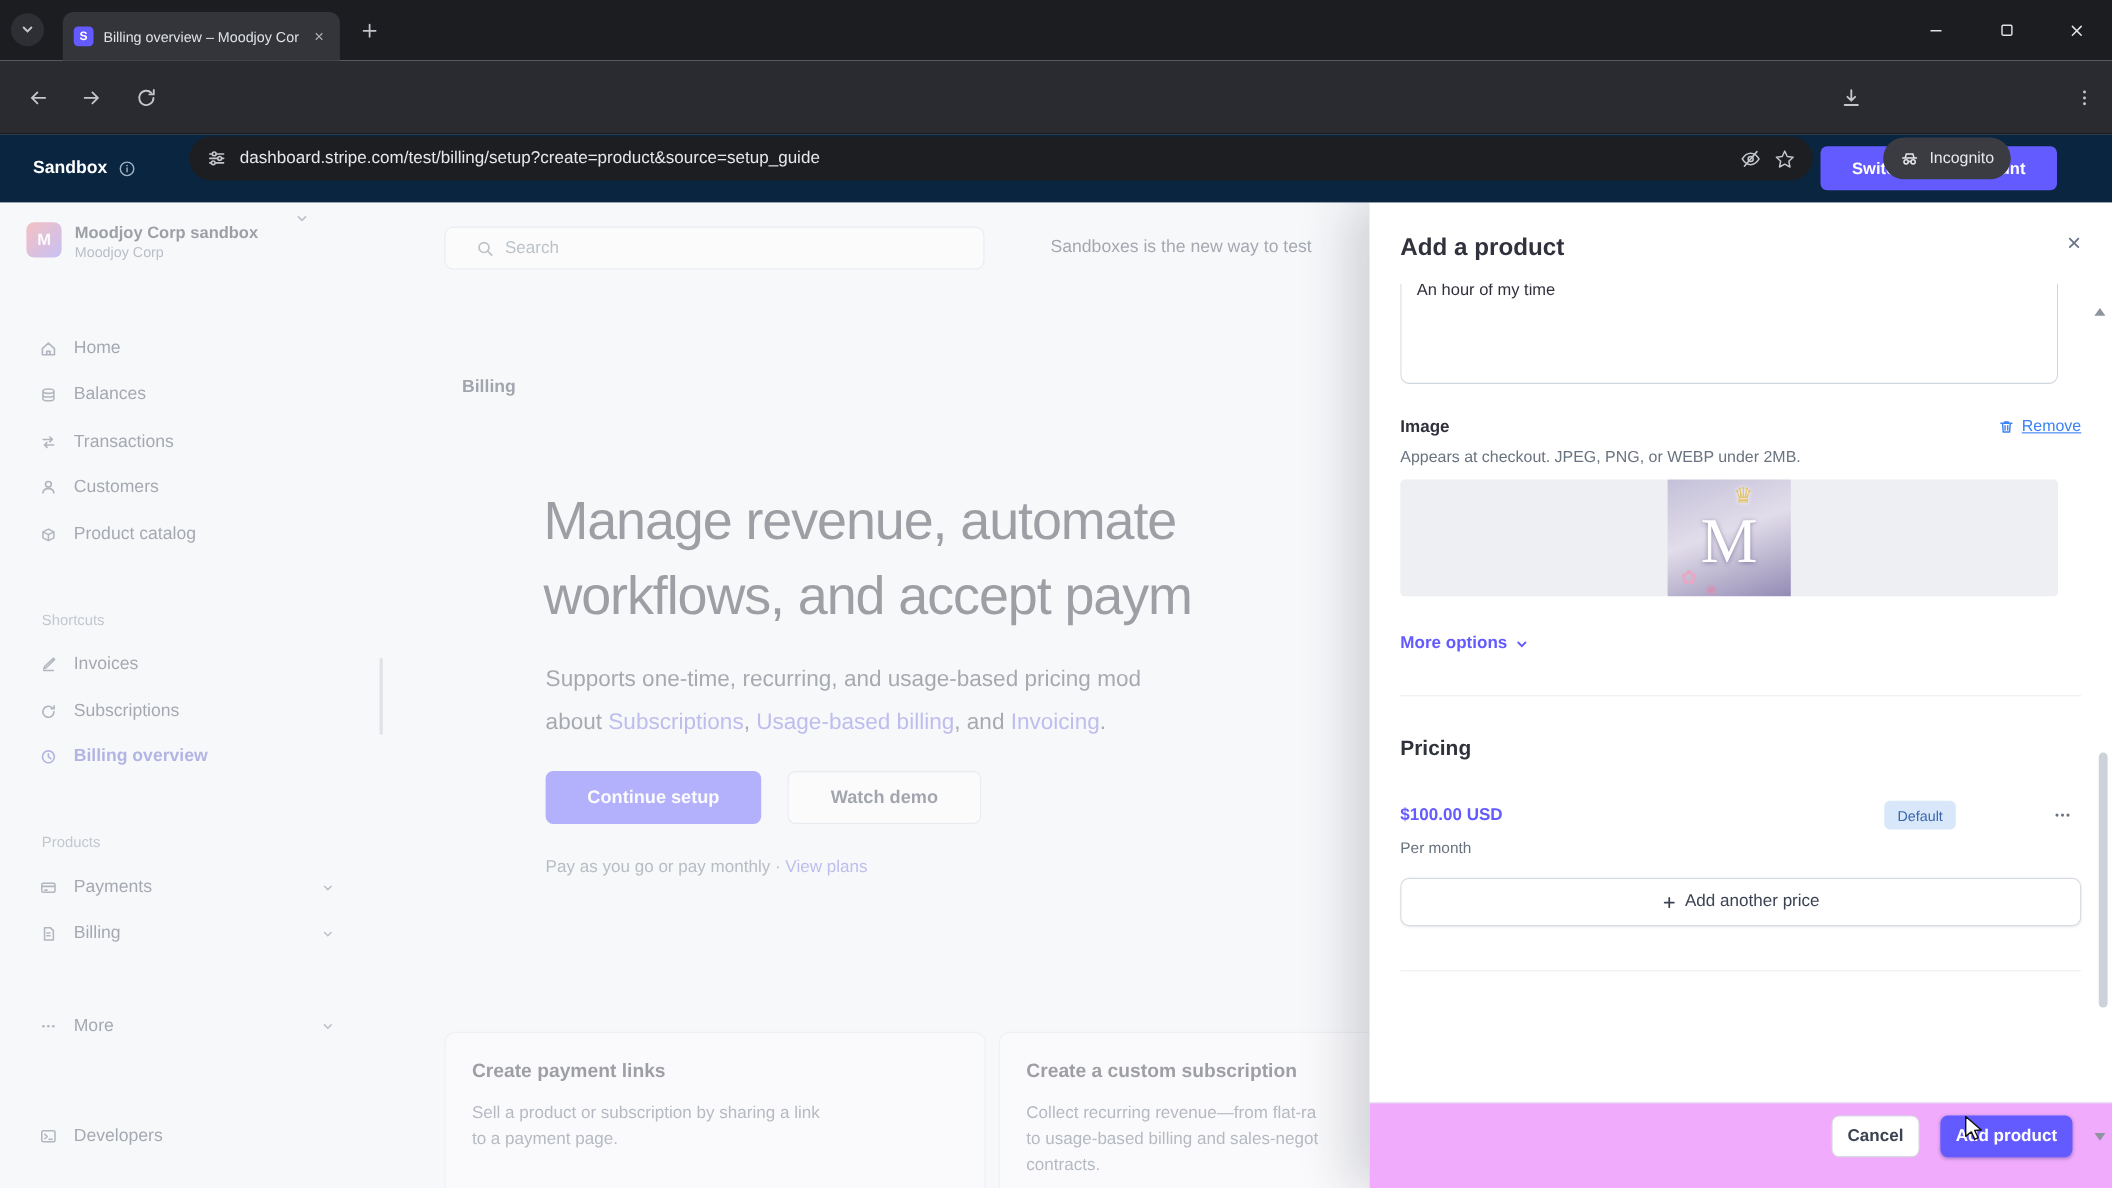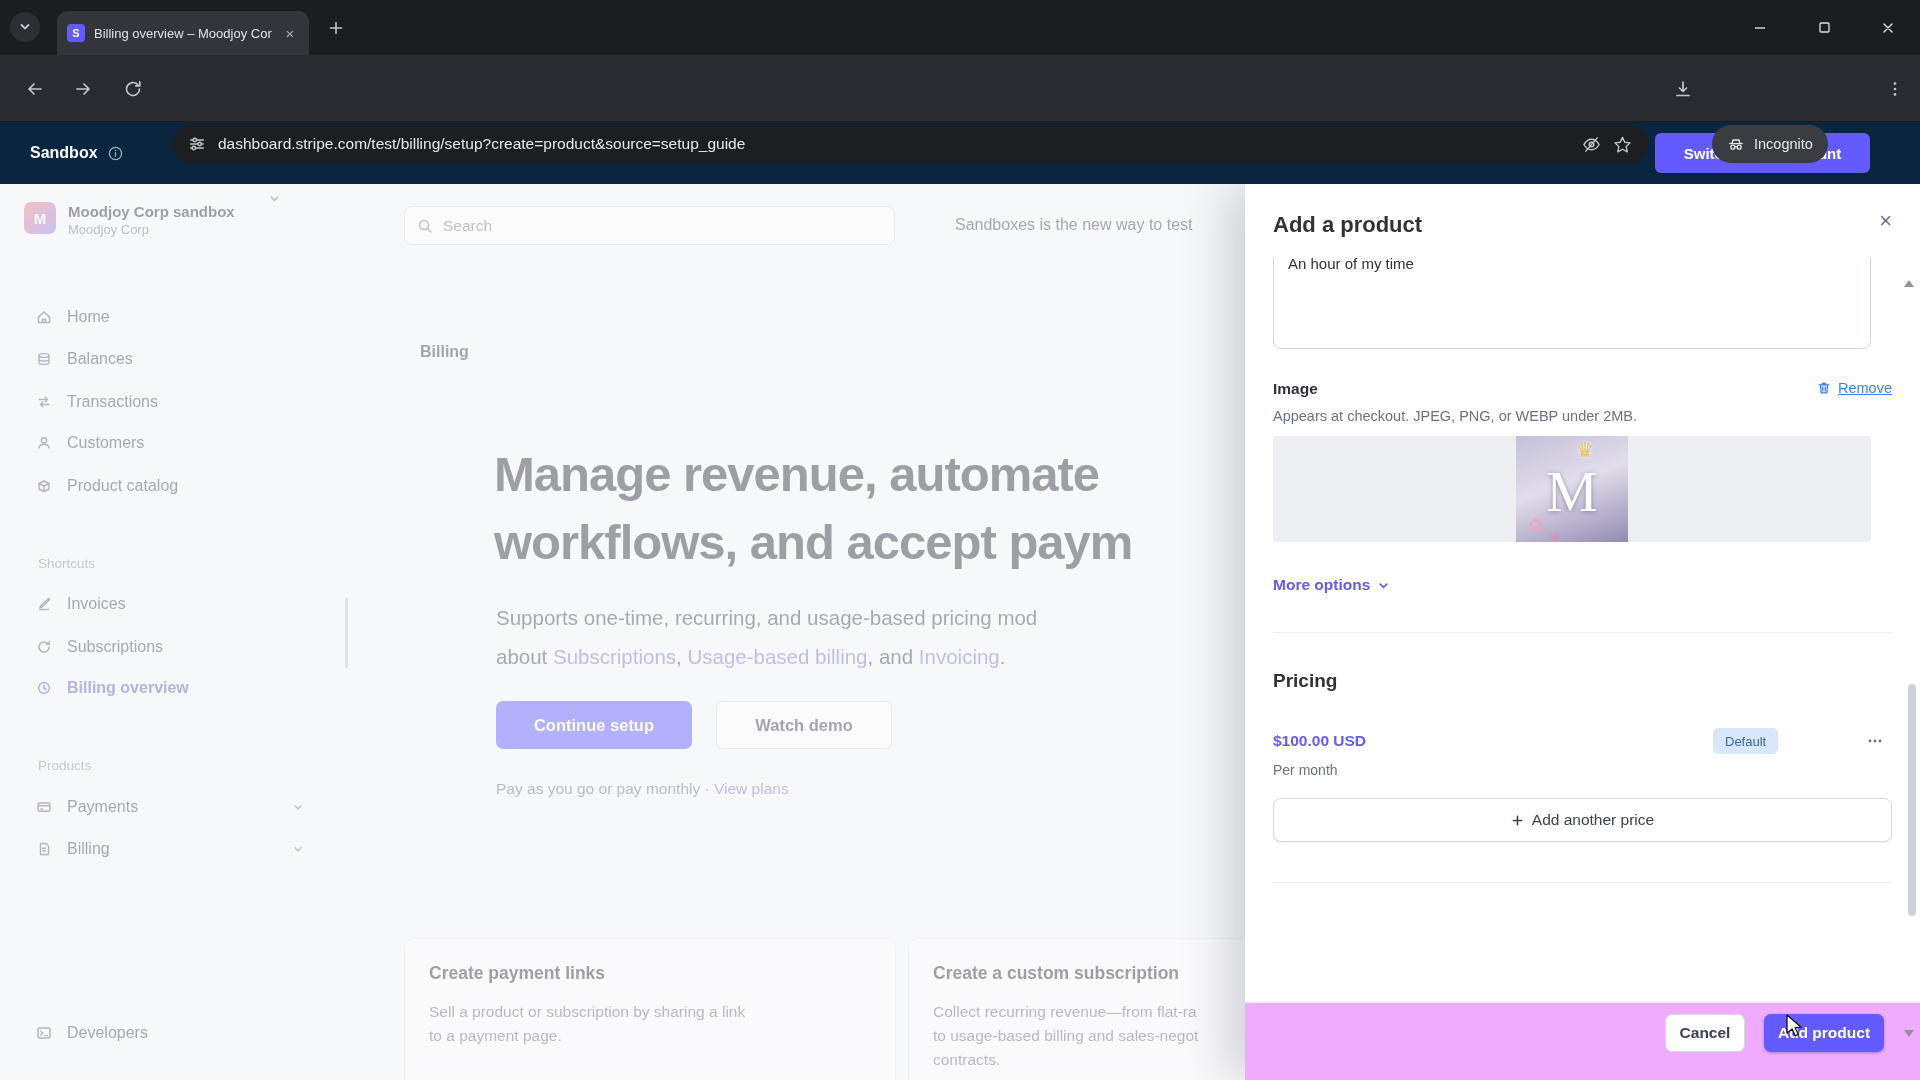--- a/index.html
+++ b/index.html
@@ -66,30 +66,30 @@
   .r-home{top:112px}.r-balances{top:154px}.r-transactions{top:197px}.r-customers{top:238px}.r-catalog{top:281px}
   .sec-label{position:absolute;left:38px;font-size:13.5px;color:#828c9d}
   .l-shortcuts{top:372px}.l-products{top:574px}
   .r-invoices{top:399px}.r-subscriptions{top:442px}.r-billingov{top:483px}
   .r-payments{top:602px}.r-billing{top:644px}.r-reporting{top:686px}.r-more{top:728px}
   .r-developers{top:828px}
   .sb-thumb{position:absolute;left:345px;top:414px;width:3px;height:70px;background:#c2c7cf;border-radius:2px}
 
   
   .search{position:absolute;left:404px;top:22px;width:491px;height:39px;border-radius:8px;background:#fff;
-          border:1px solid #d8dde3;display:flex;align-items:center;gap:10px;padding:0 12px}
+          border:1px solid #d8dde3;display:flex;align-items:center;gap:10px;padding:0 28px}
   .search input{border:0;outline:0;background:transparent;font-size:15.5px;color:#3f4656;width:100%;
                 font-family:"Liberation Sans",sans-serif}
   .search input::placeholder{color:#72808f}
   .search .icn{color:#72808f}
   .notice{position:absolute;left:955px;top:32px;font-size:16px;color:#3f4656;white-space:nowrap}
 
   
   .billing-label{position:absolute;left:420px;top:159px;font-size:16px;font-weight:bold;color:#3b4252}
-  .h1{position:absolute;left:494px;top:256px;font-size:49px;line-height:68px;font-weight:bold;
+  .h1{position:absolute;left:494px;top:256px;font-size:49px;line-height:68px;font-weight:normal;
       color:#30343c;letter-spacing:-1px;white-space:nowrap}
   .intro{position:absolute;left:496px;top:414px;font-size:20.5px;line-height:39px;color:#454b57;white-space:nowrap}
   .intro a{color:#7b74e0;text-decoration:none}
   .btn-continue{position:absolute;left:496px;top:517px;width:196px;height:48px;border-radius:7px;background:#635bff;
                 color:#fff;font-size:16.5px;font-weight:bold;display:flex;align-items:center;justify-content:center;cursor:pointer}
   .btn-demo{position:absolute;left:716px;top:517px;width:176px;height:48px;border-radius:7px;background:rgba(255,255,255,.9);
             border:1px solid #d8dde3;color:#3b4252;font-size:16.5px;font-weight:bold;display:flex;align-items:center;justify-content:center;cursor:pointer}
   .plan-note{position:absolute;left:496px;top:596px;font-size:15.5px;color:#6b7383}
   .plan-note a{color:#7b74e0;text-decoration:none}
   .card{position:absolute;top:754px;width:492px;height:170px;background:#fdfdfe;border:1px solid #e3e7ec;
@@ -379,20 +379,35 @@
             <path d="M6 7.2h4M6 9.7h4"></path>
           </svg>
         </span>
       <span>Billing</span>
       <span class="chev ic">
           <svg width="12" height="12" viewBox="0 0 14 14" fill="none" stroke="currentColor" stroke-width="1.6" stroke-linecap="round">
             <path d="M3.5 5.5L7 9l3.5-3.5"></path>
           </svg>
         </span>
     </div>
+    <div class="nav-row r-more">
+      <span class="icn ic">
+          <svg width="16" height="16" viewBox="0 0 16 16" fill="currentColor">
+            <circle cx="3.5" cy="8" r="1.2"></circle>
+            <circle cx="8" cy="8" r="1.2"></circle>
+            <circle cx="12.5" cy="8" r="1.2"></circle>
+          </svg>
+        </span>
+      <span>More</span>
+      <span class="chev ic">
+          <svg width="12" height="12" viewBox="0 0 14 14" fill="none" stroke="currentColor" stroke-width="1.6" stroke-linecap="round">
+            <path d="M3.5 5.5L7 9l3.5-3.5"></path>
+          </svg>
+        </span>
+    </div>
 
     <div class="nav-row r-developers">
       <span class="icn ic">
           <svg width="16" height="16" viewBox="0 0 16 16" fill="none" stroke="currentColor" stroke-width="1.4" stroke-linecap="round" stroke-linejoin="round">
             <rect x="2" y="3" width="12" height="10" rx="1.4"></rect>
             <path d="M4.8 6.2l2.2 2-2.2 2M8.6 10.6h2.8"></path>
           </svg>
         </span>
       <span>Developers</span>
     </div>

